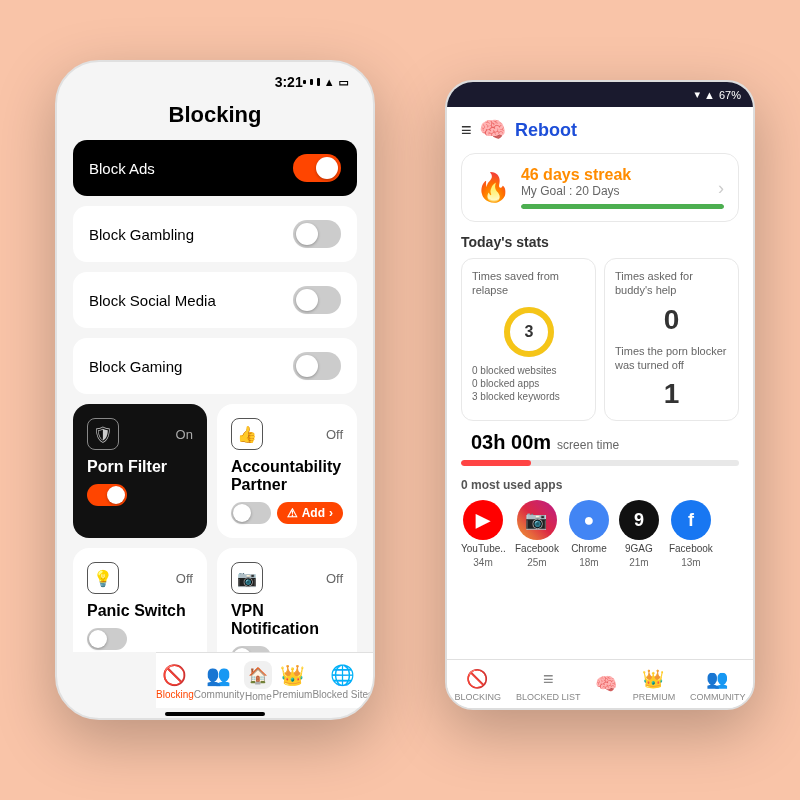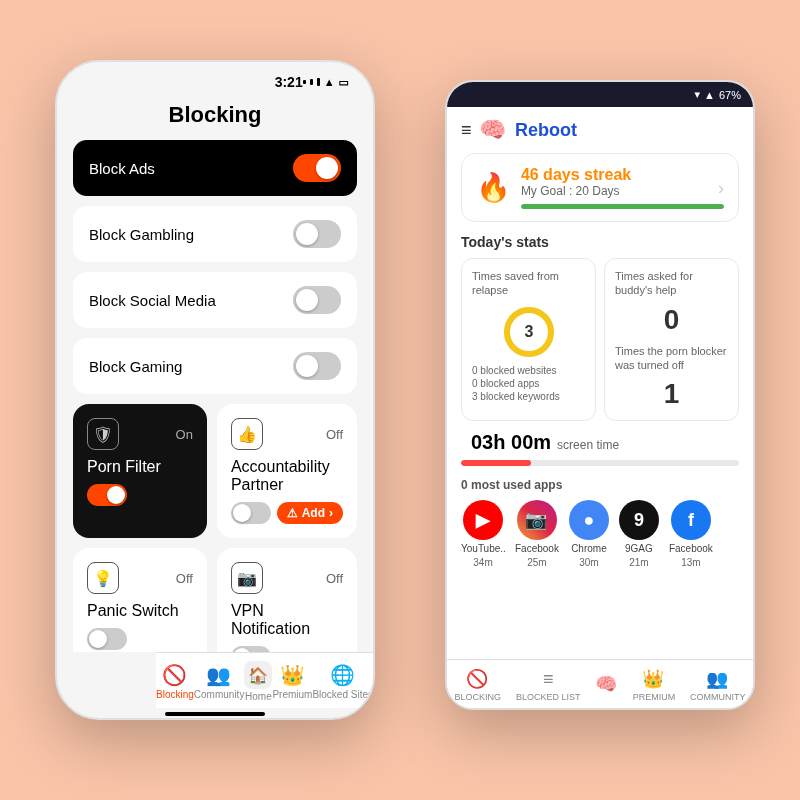--- a/index.html
+++ b/index.html
@@ -150,21 +150,21 @@
       display: flex;
       align-items: center;
       justify-content: center;
       font-size: 16px;
     }
     .feature-card.dark .card-icon { border-color: #888; color: #ccc; }
     .card-status { font-size: 13px; color: #666; }
     .feature-card.dark .card-status { color: #aaa; }
     .card-label {
       font-size: 16px;
-      font-weight: 400;
+      font-weight: 700;
       margin: 6px 0;
     }
     .card-toggle-row {
       display: flex;
       align-items: center;
       gap: 6px;
       margin-top: 8px;
     }
     .add-btn {
       background: #ff4500;
@@ -558,21 +558,21 @@
             <span class="app-item-time">34m</span>
           </div>
           <div class="app-item">
             <div class="app-icon-circle" style="background: linear-gradient(45deg,#f09433,#e6683c,#dc2743,#cc2366,#bc1888);">📷</div>
             <span class="app-item-name">Facebook</span>
             <span class="app-item-time">25m</span>
           </div>
           <div class="app-item">
             <div class="app-icon-circle" style="background:#4285f4;">●</div>
             <span class="app-item-name">Chrome</span>
-            <span class="app-item-time">30m</span>
+            <span class="app-item-time">18m</span>
           </div>
           <div class="app-item">
             <div class="app-icon-circle" style="background:#111;">9</div>
             <span class="app-item-name">9GAG</span>
             <span class="app-item-time">21m</span>
           </div>
           <div class="app-item">
             <div class="app-icon-circle" style="background:#1877f2;">f</div>
             <span class="app-item-name">Facebook</span>
             <span class="app-item-time">13m</span>

